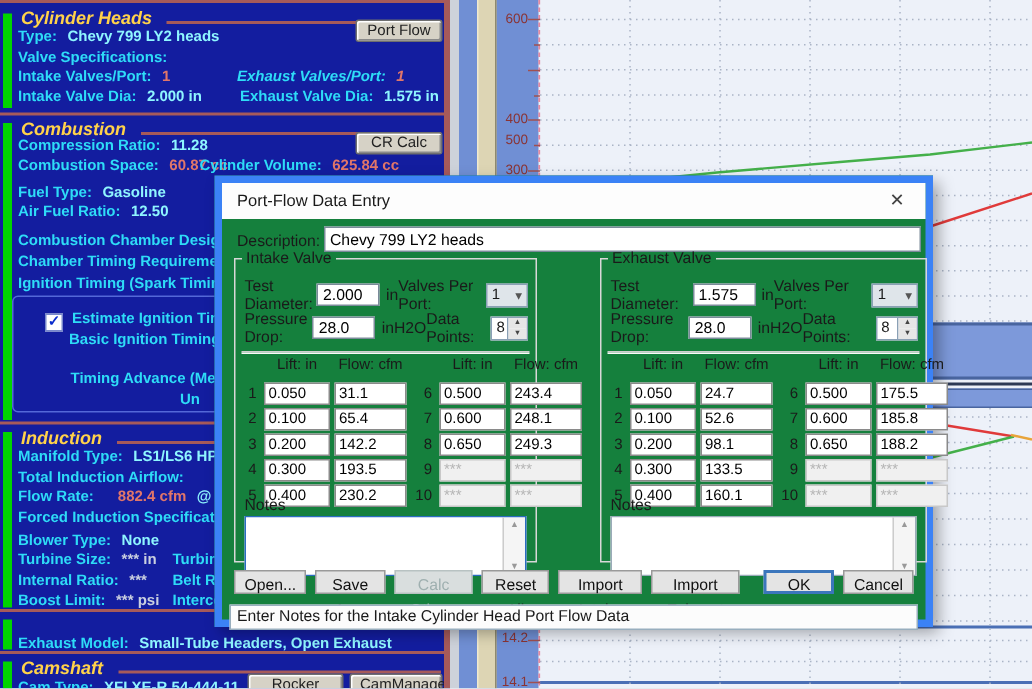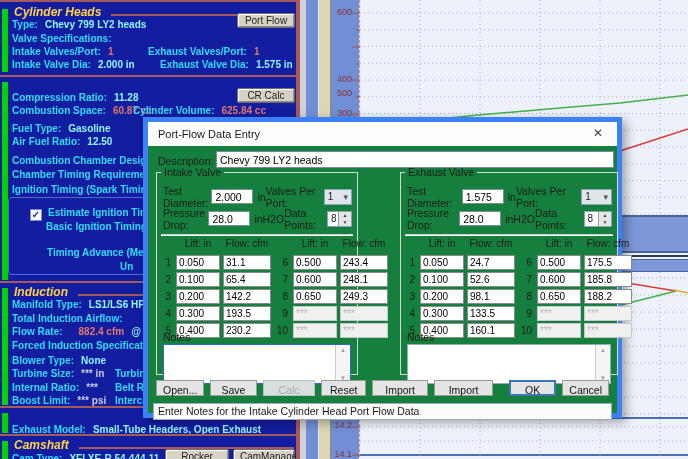--- a/index.html
+++ b/index.html
@@ -184,30 +184,34 @@
       </div>
       <button class="pbtn" style="left:237px;top:9px;width:58px;height:15px;">Port Flow</button>
       <div class="lp-row" style="top:15px;">
           <span class="pair" style="left:12px;"><span class="lbl">Type:</span><span class="vc">Chevy 799 LY2 heads</span></span>
         </div>
       <div class="lp-row" style="top:29px;">
           <span class="pair" style="left:12px;"><span class="lbl">Valve Specifications:</span></span>
         </div>
       <div class="lp-row" style="top:42px;">
         <span class="pair" style="left:12px;"><span class="lbl">Intake Valves/Port:</span><span class="vr">1</span></span>
-        <span class="pair" style="left:148px;"><span class="lbl">Exhaust Valves/Port:</span><span class="vr">1</span></span>
+        <span class="pair" style="left:158px;font-style:italic;"><span class="lbl">Exhaust Valves/Port:</span><span class="vr">1</span></span>
       </div>
       <div class="lp-row" style="top:55px;">
         <span class="pair" style="left:12px;"><span class="lbl">Intake Valve Dia:</span><span class="vc">2.000 in</span></span>
         <span class="pair" style="left:160px;"><span class="lbl">Exhaust Valve Dia:</span><span class="vc">1.575 in</span></span>
       </div>
     </div>
 
     <div class="section divided" style="top:73px;height:206px;">
       <div class="greenbar"></div>
+      <div class="sec-header" style="top:2px;">
+        <span class="sec-title">Combustion</span>
+        <span class="sec-rule"></span>
+      </div>
       <button class="pbtn" style="left:237px;top:11px;width:58px;height:15px;">CR Calc</button>
       <div class="lp-row" style="top:15px;">
           <span class="pair" style="left:12px;"><span class="lbl">Compression Ratio:</span><span class="vc">11.28</span></span>
         </div>
       <div class="lp-row" style="top:28px;">
         <span class="pair" style="left:12px;"><span class="lbl">Combustion Space:</span><span class="vr">60.87 cc</span></span>
         <span class="pair" style="left:133px;"><span class="lbl">Cylinder Volume:</span><span class="vr">625.84 cc</span></span>
       </div>
       <div class="lp-row" style="top:46px;">
           <span class="pair" style="left:12px;"><span class="lbl">Fuel Type:</span><span class="vc">Gasoline</span></span>

